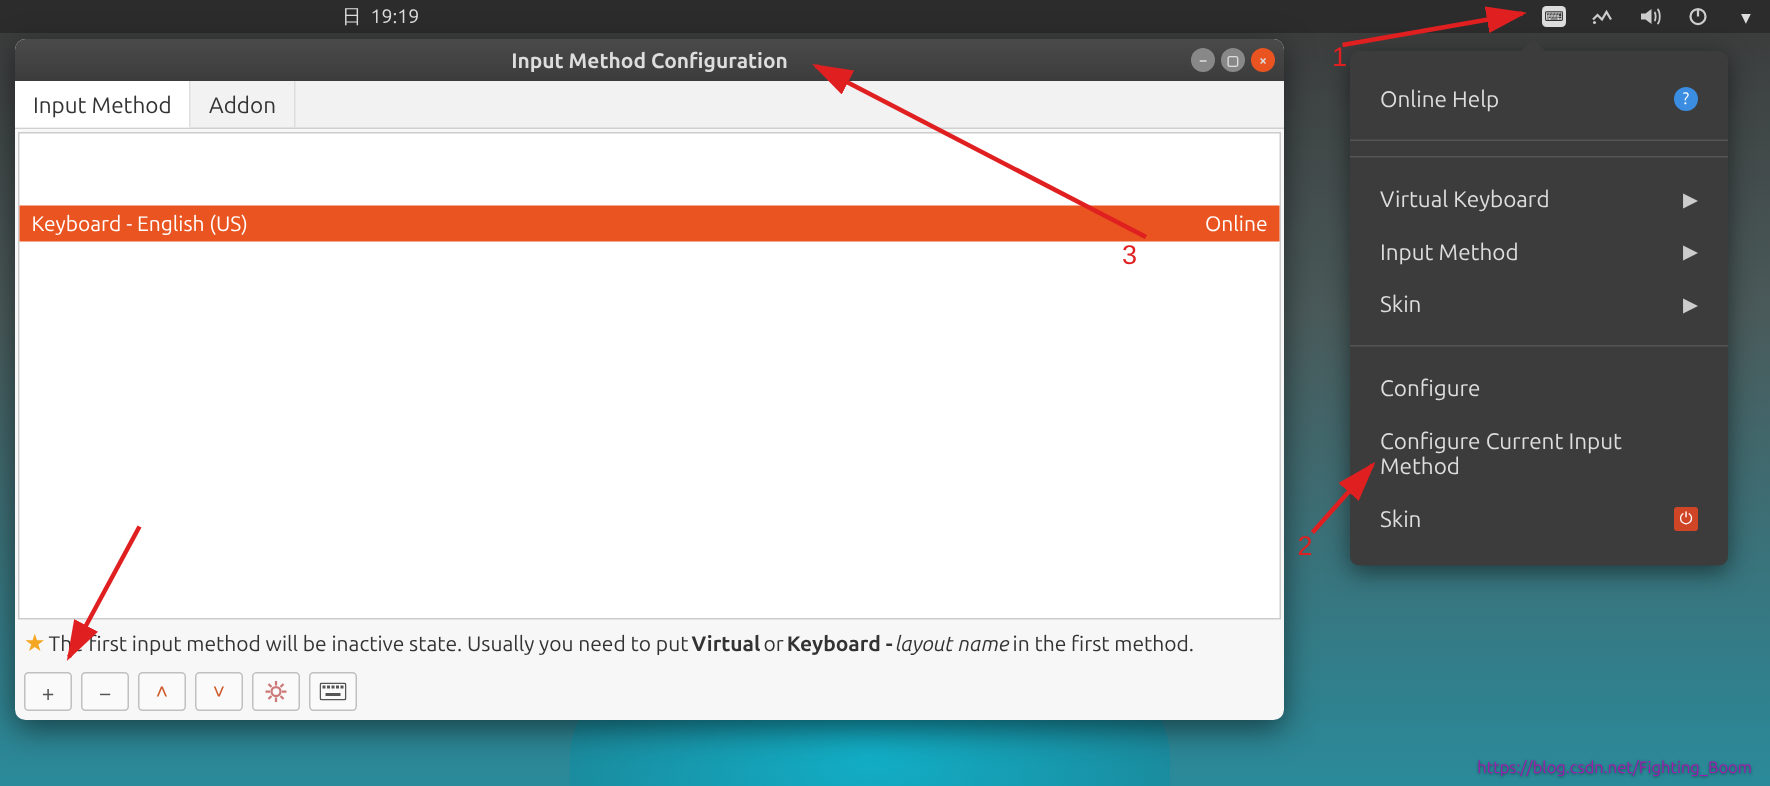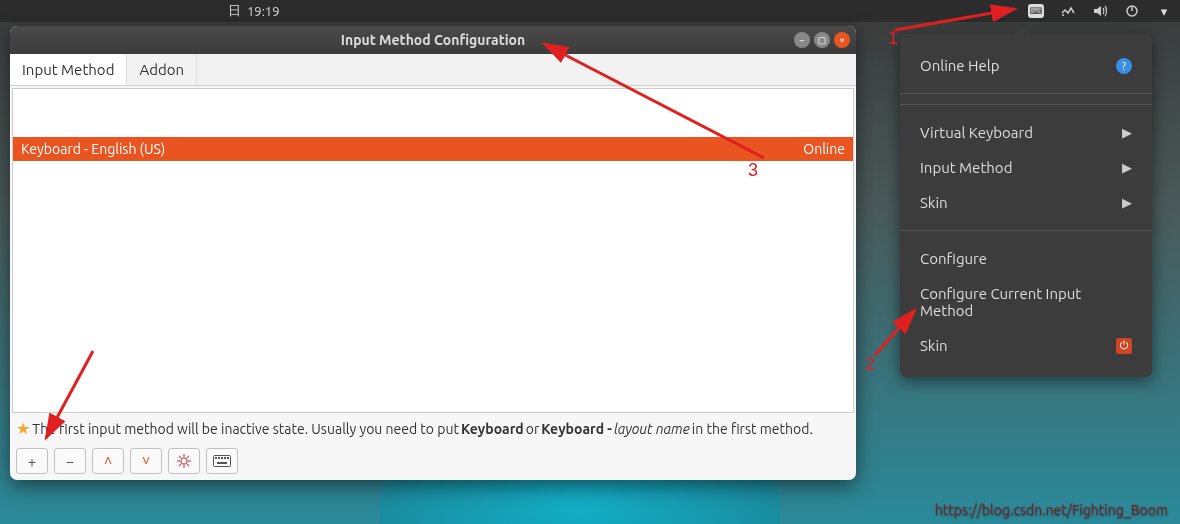--- a/index.html
+++ b/index.html
@@ -44,21 +44,21 @@
 .help-icon { width: 16px; height: 16px; background: #3a8de0; border-radius: 50%; color: #fff; font-size: 11px; display: flex; align-items: center; justify-content: center; }
 .kbd-small { background: #999; width: 18px; height: 12px; border-radius: 2px; }
 .restart-icon { color: #5aa0e0; font-size: 15px; }
 .exit-icon { background: #d04525; color: #fff; width: 16px; height: 16px; border-radius: 2px; font-size: 11px; display: flex; align-items: center; justify-content: center; }
 
 
 .arrow { position: absolute; z-index: 100; }
 .arrow svg { overflow: visible; }
 .ann-num { position: absolute; color: #e02020; font-size: 18px; font-family: Arial; z-index: 101; }
 
-.watermark { position: absolute; right: 12px; bottom: 6px; color: #7f1d1d; font-size: 14px; text-shadow: 0 1px 2px rgba(0,0,0,0.5); }
+.watermark { position: absolute; right: 12px; bottom: 6px; color: #a21caf; font-size: 11px; text-shadow: 0 1px 2px rgba(0,0,0,0.5); }
 
 
 .bg-dome { position: absolute; bottom: -80px; left: 380px; width: 400px; height: 200px; background: radial-gradient(ellipse at center, rgba(0,200,230,0.6), rgba(0,100,120,0.3)); border-radius: 50% 50% 0 0; }
 </style>
 </head>
 <body>
 
 <div class="bg-dome"></div>
 
 <div class="topbar">
@@ -107,21 +107,21 @@
   </div>
   <div class="list-area">
     <div class="list-row">
       <span>Keyboard - English (US)</span>
       <span>Online</span>
     </div>
   </div>
   <div class="hint">
     <span class="star">★</span>
     <span>The first input method will be inactive state. Usually you need to put </span>
-    <b>Keyboard</b>
+    <b>Virtual</b>
     <span> or </span>
     <b>Keyboard - </b>
       <i>layout name</i>
     <span> in the first method.</span>
   </div>
   <div class="toolbar">
     <div class="tbtn">+</div>
     <div class="tbtn">−</div>
     <div class="tbtn">
         <span class="arr" style="color:#d05a2a">˄</span>

